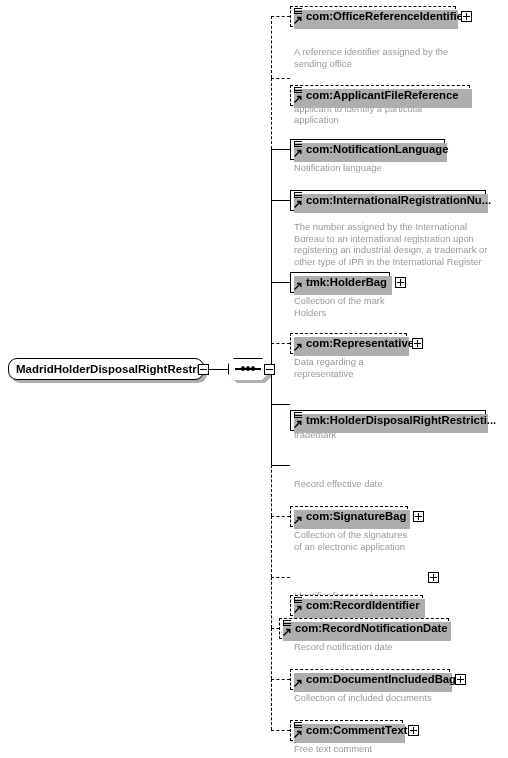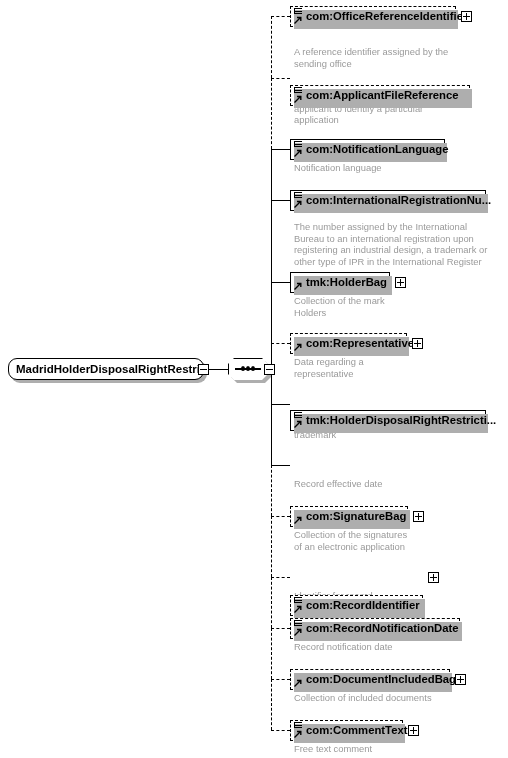--- a/index.html
+++ b/index.html
@@ -283,21 +283,21 @@
       <div class="arrow">
         <svg width="8" height="8" viewBox="0 0 8 8">
           <path d="M0.5 7.5 L6.5 1.5 M3 1.5 L6.8 1.5 L6.8 5" stroke="#000" stroke-width="1.4" fill="none"></path>
         </svg>
       </div>
       <div class="nm">com:RecordIdentifier</div>
     </div>
     <div class="pmbox plus" style="left:428px;top:572px;"></div>
     <div class="desc" style="left:294px;top:590px;">Identifier for record</div>
     <div class="hline-dash" style="left:271px;top:577px;width:19px;"></div>
-    <div class="elem opt" style="left:290px;top:618px;width:170px;">
+    <div class="elem opt" style="left:279px;top:618px;width:170px;">
       <div class="shadow"></div>
       <div class="seqicon">
         <i></i>
         <i></i>
         <i></i>
         <i></i>
       </div>
       <div class="arrow">
         <svg width="8" height="8" viewBox="0 0 8 8">
           <path d="M0.5 7.5 L6.5 1.5 M3 1.5 L6.8 1.5 L6.8 5" stroke="#000" stroke-width="1.4" fill="none"></path>

